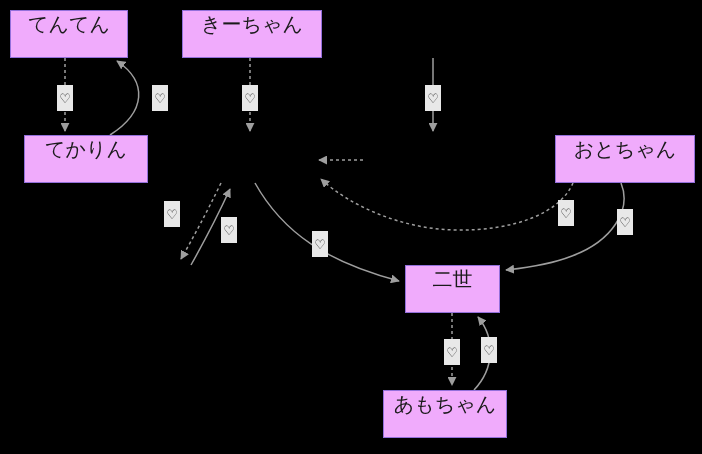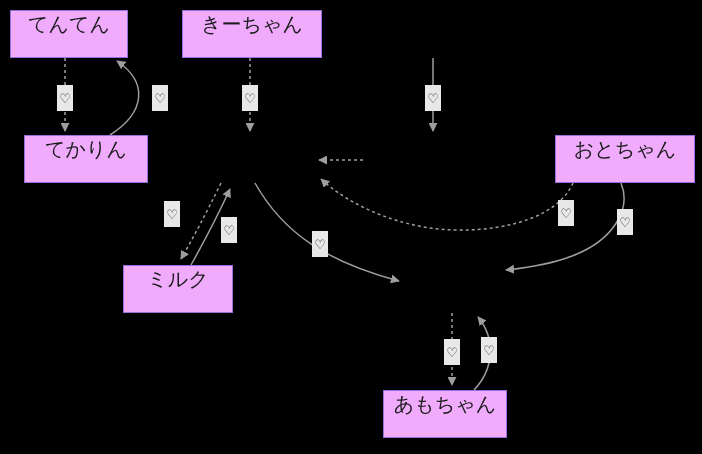--- a/index.html
+++ b/index.html
@@ -62,22 +62,22 @@
       <span>きーちゃん</span>
     </div>
 
   <div class="node" style="left:24px;top:135px;width:124px;height:48px">
       <span>てかりん</span>
     </div>
   <div class="node" style="left:555px;top:135px;width:140px;height:48px">
       <span>おとちゃん</span>
     </div>
 
-  <div class="node" style="left:123px;top:265px;width:110px;height:48px">
-      <span>ミルク</span>
+  <div class="node" style="left:405px;top:265px;width:95px;height:48px">
+      <span>二世</span>
     </div>
 
   <div class="node" style="left:383px;top:390px;width:124px;height:48px">
       <span>あもちゃん</span>
     </div>
 
   <div class="chip" style="left:57px;top:85px">♡</div>
   <div class="chip" style="left:152px;top:85px">♡</div>
   <div class="chip" style="left:242px;top:85px">♡</div>
   <div class="chip" style="left:425px;top:85px">♡</div>

